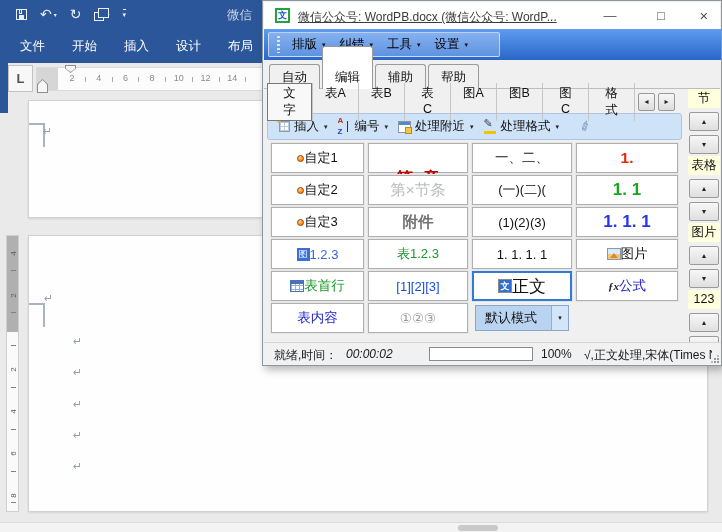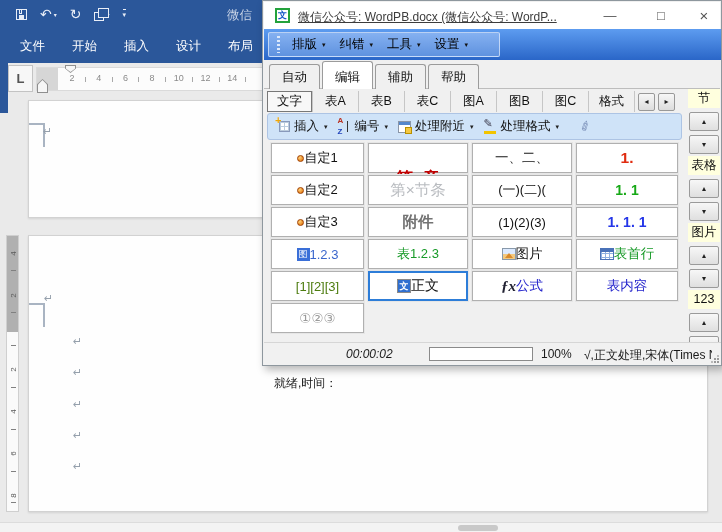--- a/index.html
+++ b/index.html
@@ -55,23 +55,23 @@
   .wbtn{position:absolute;top:1px;width:32px;height:25px;text-align:center;line-height:25px;font-size:13px;color:#555;}
   .wbtn.min{left:330px;} .wbtn.max{left:381px;} .wbtn.close{left:424px;font-size:15px;}
   .menubar{position:absolute;left:1px;top:28px;width:457px;height:31px;background:linear-gradient(#5d9cf0,#2a66c8);}
   .menupanel{position:absolute;left:4px;top:3px;width:232px;height:25px;border:1px solid rgba(235,243,255,.65);border-radius:2px;background:linear-gradient(#85b1f1,#5f92df);display:flex;align-items:center;padding-left:8px;}
   .grip{width:3px;height:17px;margin-right:5px;background:repeating-linear-gradient(180deg,#dce9fb 0 2px,rgba(0,0,0,0) 2px 4px);}
   .mi{display:flex;align-items:center;gap:5px;padding:3px 7px;font-size:12.5px;color:#000;}
   .mcaret{font-size:7px;color:#111;}
   .tabsrow{position:absolute;left:6px;top:61px;display:flex;align-items:flex-end;height:27px;}
   .tabline{position:absolute;left:1px;top:87px;width:456px;border-top:1px solid #bdbdbd;}
   .tab{padding:4px 12px 3px;font-size:12.5px;background:#f0f0f0;border:1px solid #9b9b9b;border-bottom:none;border-radius:3px 3px 0 0;margin-right:2px;color:#111;}
-  .tab.active{background:#fff;padding-top:7px;position:relative;z-index:3;}
+  .tab.active{background:#fff;padding-top:22px;position:relative;z-index:3;}
   .subtabs{position:absolute;left:4px;top:90px;height:21px;display:flex;align-items:center;z-index:4;}
-  .stab{width:46px;text-align:center;font-size:12.5px;color:#111;border-right:1px solid #c6c6c6;padding:2px 4px;}
+  .stab{width:46px;text-align:center;font-size:12.5px;color:#111;border-right:1px solid #c6c6c6;padding:2px 12px;}
   .stab.active{background:#f8f8f8;box-shadow:inset 0 0 0 1px #787878;}
   .sarw{width:17px;height:18px;margin-left:3px;background:linear-gradient(#f7f7f7,#ddd);border:1px solid #999;border-radius:2px;font-size:8px;color:#222;text-align:center;line-height:16px;}
   .dlgtoolbar{position:absolute;left:4px;top:112px;width:415px;height:27px;background:#cfe3f8;border:1px solid #adc4e4;border-radius:3px;display:flex;align-items:center;padding-left:6px;}
   .tb-list{display:flex;align-items:center;}
   .titem{display:flex;align-items:center;gap:4px;padding:2px 5px;}
   .tlabel{font-size:12.5px;color:#111;}
   .tcaret{font-size:7px;color:#222;margin-left:1px;}
   .tic{display:inline-block;position:relative;}
   .insert-icon{width:11px;height:11px;background:#fff;border:1px solid #8899bb;background-image:linear-gradient(#bcd 1px,rgba(0,0,0,0) 1px),linear-gradient(90deg,#bcd 1px,rgba(0,0,0,0) 1px);background-size:4px 4px;}
   .insert-icon::after{content:"+";position:absolute;left:-5px;top:-8px;color:#eca50a;font-weight:bold;font-size:11px;text-shadow:0 0 1px #fff;}
@@ -86,46 +86,46 @@
   .process-format-icon::before{content:"✎";position:absolute;left:0;top:-3px;font-size:11px;color:#445;font-family:"DejaVu Sans",sans-serif;}
   .process-format-icon::after{content:"";position:absolute;left:0;bottom:0;width:12px;height:3px;background:#f2c400;}
   .brush-btn{margin-left:16px;font-size:13px;color:#7a8fb8;transform:rotate(-28deg);font-family:"DejaVu Sans",sans-serif;}
 
   
   #grid{position:absolute;left:6px;top:141px;width:413px;display:grid;grid-template-columns:97px 104px 104px 106px;grid-auto-rows:32px;}
   .cellwrap{padding:1px 2px;}
   .gbtn{width:100%;height:100%;background:#fff;border:1px solid #b0b0b0;box-shadow:0 0 0 1px #e6e6e6;display:flex;align-items:center;justify-content:center;padding:0;cursor:default;}
   .gbtn.focused{border:2px solid #2d7dd8;}
   .glabel{color:#111;}
-  .f13{font-size:13px;} .f14{font-size:13.5px;} .f15{font-size:14px;} .f16{font-size:15.5px;} .f17{font-size:17px;}
+  .f13{font-size:13px;} .f14{font-size:13.5px;} .f15{font-size:17px;} .f16{font-size:15.5px;} .f17{font-size:17px;}
   .b{font-weight:bold;}
   .c-red{color:#c00000;margin-top:40px;} .c-red2{color:#e02c10;} .c-green{color:#16a816;} .c-blue{color:#2436e8;}
-  .c-figblue{color:#3a66cc;} .c-green2{color:#189a28;} .c-maroon{color:#4d7c0f;} .c-lgray{color:#b9bcc0;}
+  .c-figblue{color:#3a66cc;} .c-green2{color:#189a28;} .c-maroon{color:#1d4ed8;} .c-lgray{color:#b9bcc0;}
   .c-slate{color:#737373;} .c-gray{color:#9a9a9a;} .c-blue2{color:#2424cc;}
   .gic{display:inline-block;position:relative;flex:none;}
   .bullet-icon{width:7px;height:7px;border-radius:50%;background:radial-gradient(circle at 35% 30%,#ffd27a,#e06a00);border:1px solid #a04000;}
   .figure-icon{width:13px;height:13px;background:#3a6fd8;color:#fff;font-size:9px;line-height:13px;text-align:center;}
   .text-icon{width:14px;height:14px;background:#2f6fd0;border:1px solid #8a8a8a;color:#fff;font-size:9px;font-weight:bold;line-height:12px;text-align:center;}
   .picture-icon{width:14px;height:12px;border:1px solid #8899aa;background:linear-gradient(#dceaff 55%,#f3c87e 55%);}
   .picture-icon::after{content:"";position:absolute;left:2px;bottom:1px;border-left:4px solid transparent;border-right:4px solid transparent;border-bottom:5px solid #d98a2b;}
   .table-icon{width:14px;height:12px;background:#fff;border:1px solid #4a72b8;background-image:linear-gradient(#4a72b8 3px,rgba(0,0,0,0) 3px),linear-gradient(#8fb0e0 1px,rgba(0,0,0,0) 1px),linear-gradient(90deg,#8fb0e0 1px,rgba(0,0,0,0) 1px);background-size:100% 100%,4px 4px,4px 4px;}
-  .fx-icon{font-size:15px;font-style:italic;font-weight:bold;color:#223;font-family:"Liberation Serif","DejaVu Serif",serif;}
+  .fx-icon{font-size:11px;font-style:italic;font-weight:bold;color:#223;font-family:"Liberation Serif","DejaVu Serif",serif;}
   .combo{margin:2px 3px;height:26px;display:flex;border:1px solid #8aa6c8;}
   .combo-value{flex:1;background:#b9d3f1;font-size:13px;color:#111;line-height:24px;padding-left:9px;}
   .combo-btn{width:17px;background:#d3e5f8;border-left:1px solid #93aed0;display:flex;align-items:center;justify-content:center;}
   .cc{font-size:7px;color:#222;}
 
   
   #sidestrip{position:absolute;left:425px;top:88px;width:33px;}
   .side-label{width:32px;height:19px;line-height:19px;background:#ffffde;font-size:12.5px;color:#111;text-align:center;margin-bottom:2px;}
   .spinbtn{width:30px;height:19px;margin:0 0 2px 1px;background:linear-gradient(#f7f7f7,#dfdfdf);border:1px solid #9a9a9a;border-radius:2px;font-size:8px;color:#222;text-align:center;line-height:17px;padding:0;}
 
   
   .statusbar{position:absolute;left:1px;top:341px;width:457px;height:23px;background:#f1f1f1;border-top:1px solid #d6d6d6;font-size:12px;color:#1a1a1a;}
-  .st-ready{position:absolute;left:10px;top:4px;margin-top:28px;} .st-time{position:absolute;left:82px;top:4px;font-style:italic;}
+  .st-ready{position:absolute;left:10px;top:4px;} .st-time{position:absolute;left:82px;top:4px;font-style:italic;}
   .progress{position:absolute;left:165px;top:4px;width:104px;height:14px;border:1px solid #8a8a8a;background:#fff;}
   .progress-fill{height:100%;background:#1dc11d;}
   .st-pct{position:absolute;left:277px;top:4px;}
   .st-right{position:absolute;left:320px;top:4px;width:128px;white-space:nowrap;overflow:hidden;}
   .szgrip{position:absolute;right:2px;bottom:2px;width:8px;height:8px;}
   .szgrip::before{content:"";position:absolute;right:0;bottom:0;width:2px;height:2px;background:#999;box-shadow:-3px 0 #999,0 -3px #999,-6px 0 #bbb,0 -6px #bbb,-3px -3px #999;}
 </style>
 </head>
 <body>
 
@@ -383,20 +383,25 @@
             <span class="glabel c-figblue f13">1.2.3</span>
           </button>
         </div>
         <div class="cellwrap">
           <button class="gbtn ">
             <span class="glabel c-green2 f13">表1.2.3</span>
           </button>
         </div>
         <div class="cellwrap">
           <button class="gbtn ">
+            <span class="glabel f13">1. 1. 1. 1</span>
+          </button>
+        </div>
+        <div class="cellwrap">
+          <button class="gbtn ">
             <span class="gic picture-icon"></span>
             <span class="glabel f14">图片</span>
           </button>
         </div>
         <div class="cellwrap">
           <button class="gbtn ">
             <span class="gic table-icon"></span>
             <span class="glabel c-green2 f14">表首行</span>
           </button>
         </div>
@@ -419,20 +424,28 @@
         </div>
         <div class="cellwrap">
           <button class="gbtn ">
             <span class="glabel c-blue2 f14">表内容</span>
           </button>
         </div>
         <div class="cellwrap">
           <button class="gbtn ">
             <span class="glabel c-gray f14">①②③</span>
           </button>
+        </div>
+        <div class="cellwrap">
+          <div class="combo">
+            <span class="combo-value">默认模式</span>
+            <span class="combo-btn">
+              <span class="cc">▾</span>
+            </span>
+          </div>
         </div>
       </div>
 
     <div id="sidestrip"><div class="side-label">节</div><button class="spinbtn">▴</button><button class="spinbtn">▾</button><div class="side-label">表格</div><button class="spinbtn">▴</button><button class="spinbtn">▾</button><div class="side-label">图片</div><button class="spinbtn">▴</button><button class="spinbtn">▾</button><div class="side-label">123</div><button class="spinbtn">▴</button><button class="spinbtn">▾</button></div>
 
     <div class="statusbar">
       <span class="st-ready">就绪,时间：</span>
       <span class="st-time">00:00:02</span>
       <span class="progress"><span class="progress-fill" id="pfill" style="width: 100%; background: rgb(29, 193, 29);"></span></span>
       <span class="st-pct">100%</span>

